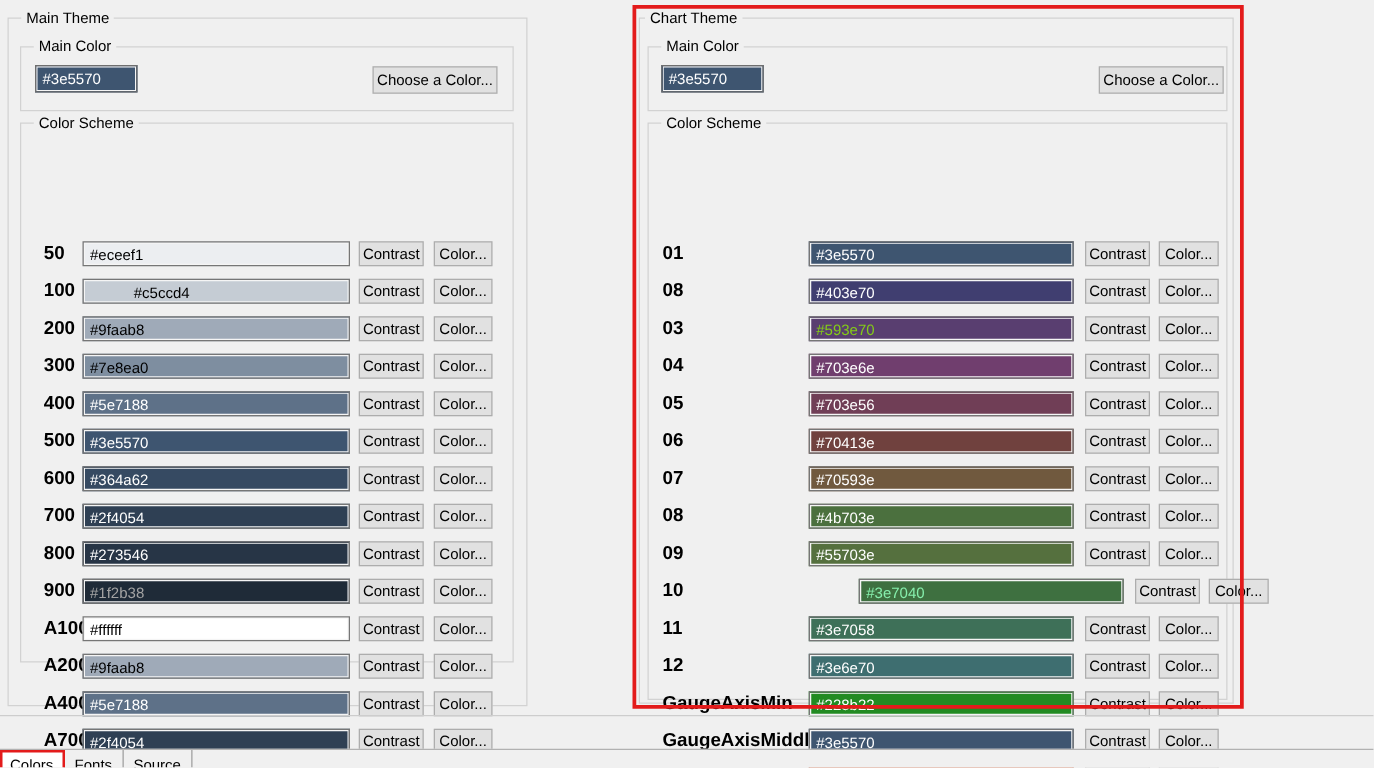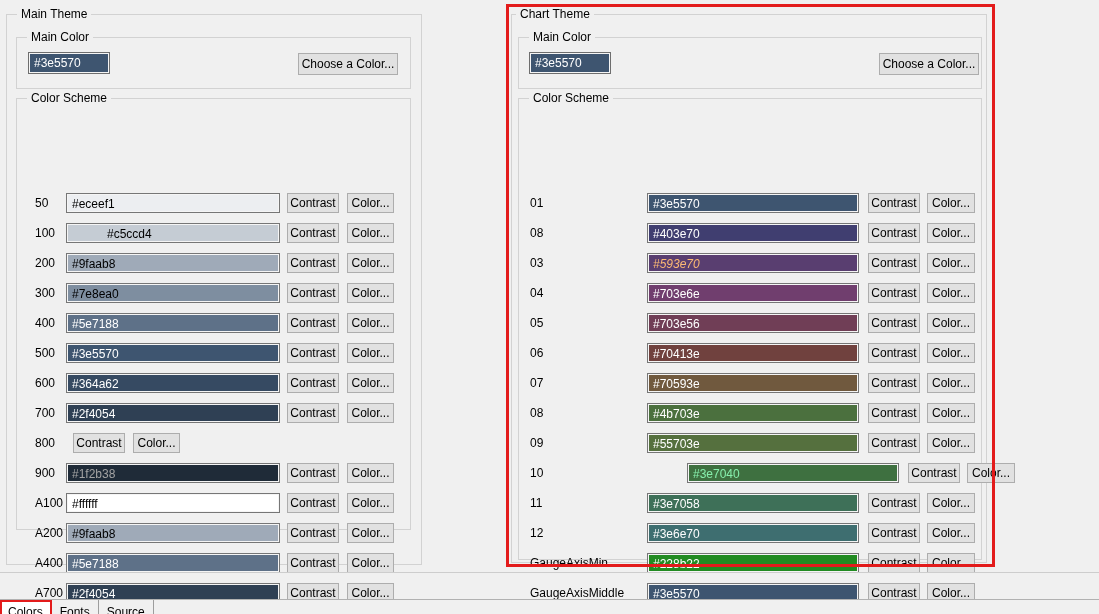--- a/index.html
+++ b/index.html
@@ -32,21 +32,21 @@
     font-family:"Liberation Sans","DejaVu Sans",sans-serif;
     font-size:12px;color:#000;
     height:20px;line-height:18px;box-sizing:border-box;
     padding:0;overflow:hidden;white-space:nowrap;
   }
   .choose-btn{position:absolute;width:100px;height:22px;line-height:20px;}
 
   
   .rows{position:absolute;top:0;left:0;right:0;}
   .scheme-row{display:flex;align-items:center;height:20px;margin-bottom:10px;}
-  .row-label{font-weight:normal;font-size:12px;flex:none;line-height:20px;white-space:nowrap;}
+  .row-label{font-weight:bold;font-size:15px;flex:none;line-height:20px;white-space:nowrap;}
   .scheme-row .color-field{flex:none;}
   .scheme-row .btn{flex:none;}
 
   
   .panel-left .rows{top:94px;left:18px;}
   .panel-left .row-label{width:31px;}
   .panel-left .scheme-row .color-field{width:214px;}
   .panel-left .contrast-btn{width:52px;margin-left:7px;}
   .panel-left .color-btn{width:47px;margin-left:8px;}
 
@@ -136,20 +136,21 @@
             <button class="btn color-btn">Color...</button>
           </div>
           <div class="scheme-row">
             <span class="row-label">700</span>
             <div class="color-field" style="background: rgb(47, 64, 84); color: rgb(255, 255, 255);">#2f4054</div>
             <button class="btn contrast-btn">Contrast</button>
             <button class="btn color-btn">Color...</button>
           </div>
           <div class="scheme-row">
             <span class="row-label">800</span>
+            <div class="color-field" style="background: rgb(39, 53, 70); color: rgb(255, 255, 255);">#273546</div>
             <button class="btn contrast-btn">Contrast</button>
             <button class="btn color-btn">Color...</button>
           </div>
           <div class="scheme-row">
             <span class="row-label">900</span>
             <div class="color-field" style="background: rgb(31, 43, 56); color: #a3a3a3;">#1f2b38</div>
             <button class="btn contrast-btn">Contrast</button>
             <button class="btn color-btn">Color...</button>
           </div>
           <div class="scheme-row">
@@ -199,21 +200,21 @@
             <button class="btn color-btn">Color...</button>
           </div>
           <div class="scheme-row">
             <span class="row-label">08</span>
             <div class="color-field" style="background: rgb(64, 62, 112); color: rgb(255, 255, 255);">#403e70</div>
             <button class="btn contrast-btn">Contrast</button>
             <button class="btn color-btn">Color...</button>
           </div>
           <div class="scheme-row">
             <span class="row-label">03</span>
-            <div class="color-field" style="background: rgb(89, 62, 112); color: #fdba74; font-style: italic;">#593e70</div>
+            <div class="color-field" style="background: rgb(89, 62, 112); color: #84cc16;">#593e70</div>
             <button class="btn contrast-btn">Contrast</button>
             <button class="btn color-btn">Color...</button>
           </div>
           <div class="scheme-row">
             <span class="row-label">04</span>
             <div class="color-field" style="background: rgb(112, 62, 110); color: rgb(255, 255, 255);">#703e6e</div>
             <button class="btn contrast-btn">Contrast</button>
             <button class="btn color-btn">Color...</button>
           </div>
           <div class="scheme-row">

